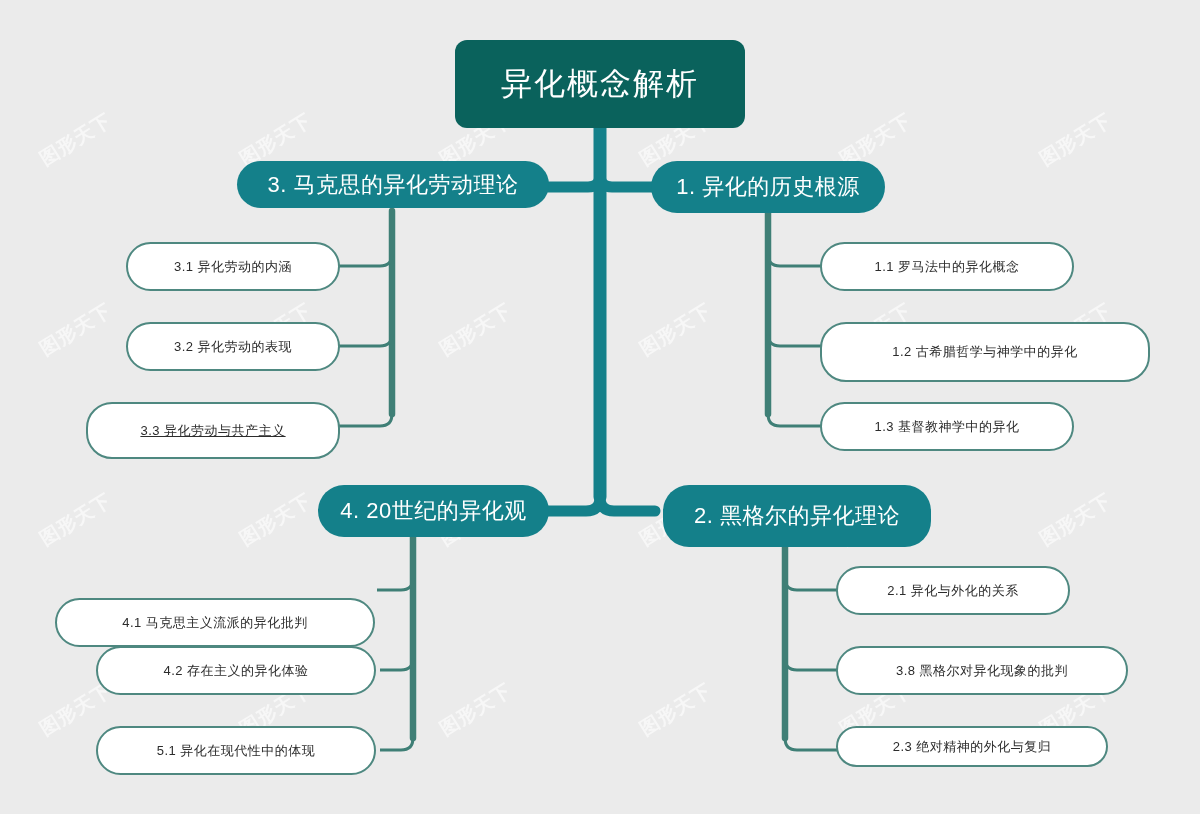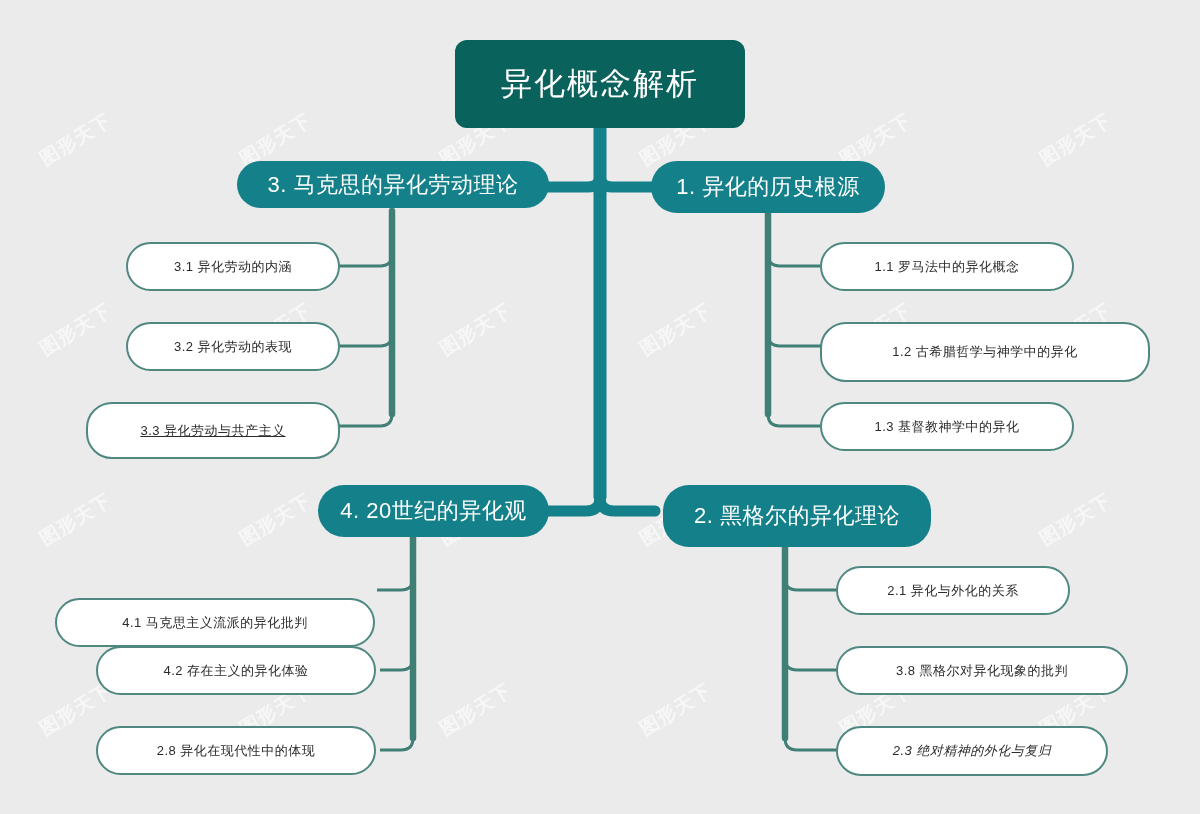--- a/index.html
+++ b/index.html
@@ -168,37 +168,37 @@
   <div class="node node-leaf" style="left:820px; top:402px; width:254px; height:49px;">
     <span>1.3 基督教神学中的异化</span>
   </div>
 
   <div class="node node-leaf" style="left:836px; top:566px; width:234px; height:49px;">
     <span>2.1 异化与外化的关系</span>
   </div>
   <div class="node node-leaf" style="left:836px; top:646px; width:292px; height:49px;">
     <span>3.8 黑格尔对异化现象的批判</span>
   </div>
-  <div class="node node-leaf" style="left:836px; top:726px; width:272px; height:50px;font-style:italic;">
+  <div class="node node-leaf" style="left:836px; top:726px; width:272px; height:41px;">
     <span>2.3 绝对精神的外化与复归</span>
   </div>
 
   <div class="node node-leaf" style="left:126px; top:242px; width:214px; height:49px;">
     <span>3.1 异化劳动的内涵</span>
   </div>
   <div class="node node-leaf" style="left:126px; top:322px; width:214px; height:49px;">
     <span>3.2 异化劳动的表现</span>
   </div>
   <div class="node node-leaf" style="left:86px; top:402px; width:254px; height:57px;text-decoration:underline;">
     <span>3.3 异化劳动与共产主义</span>
   </div>
 
   <div class="node node-leaf" style="left:55px; top:566px; width:320px; height:49px;margin-top:32px;">
     <span>4.1 马克思主义流派的异化批判</span>
   </div>
   <div class="node node-leaf" style="left:96px; top:646px; width:280px; height:49px;">
     <span>4.2 存在主义的异化体验</span>
   </div>
   <div class="node node-leaf" style="left:96px; top:726px; width:280px; height:49px;">
-    <span>2.8 异化在现代性中的体现</span>
+    <span>5.1 异化在现代性中的体现</span>
   </div>
 
 </div>
 
 </body></html>

